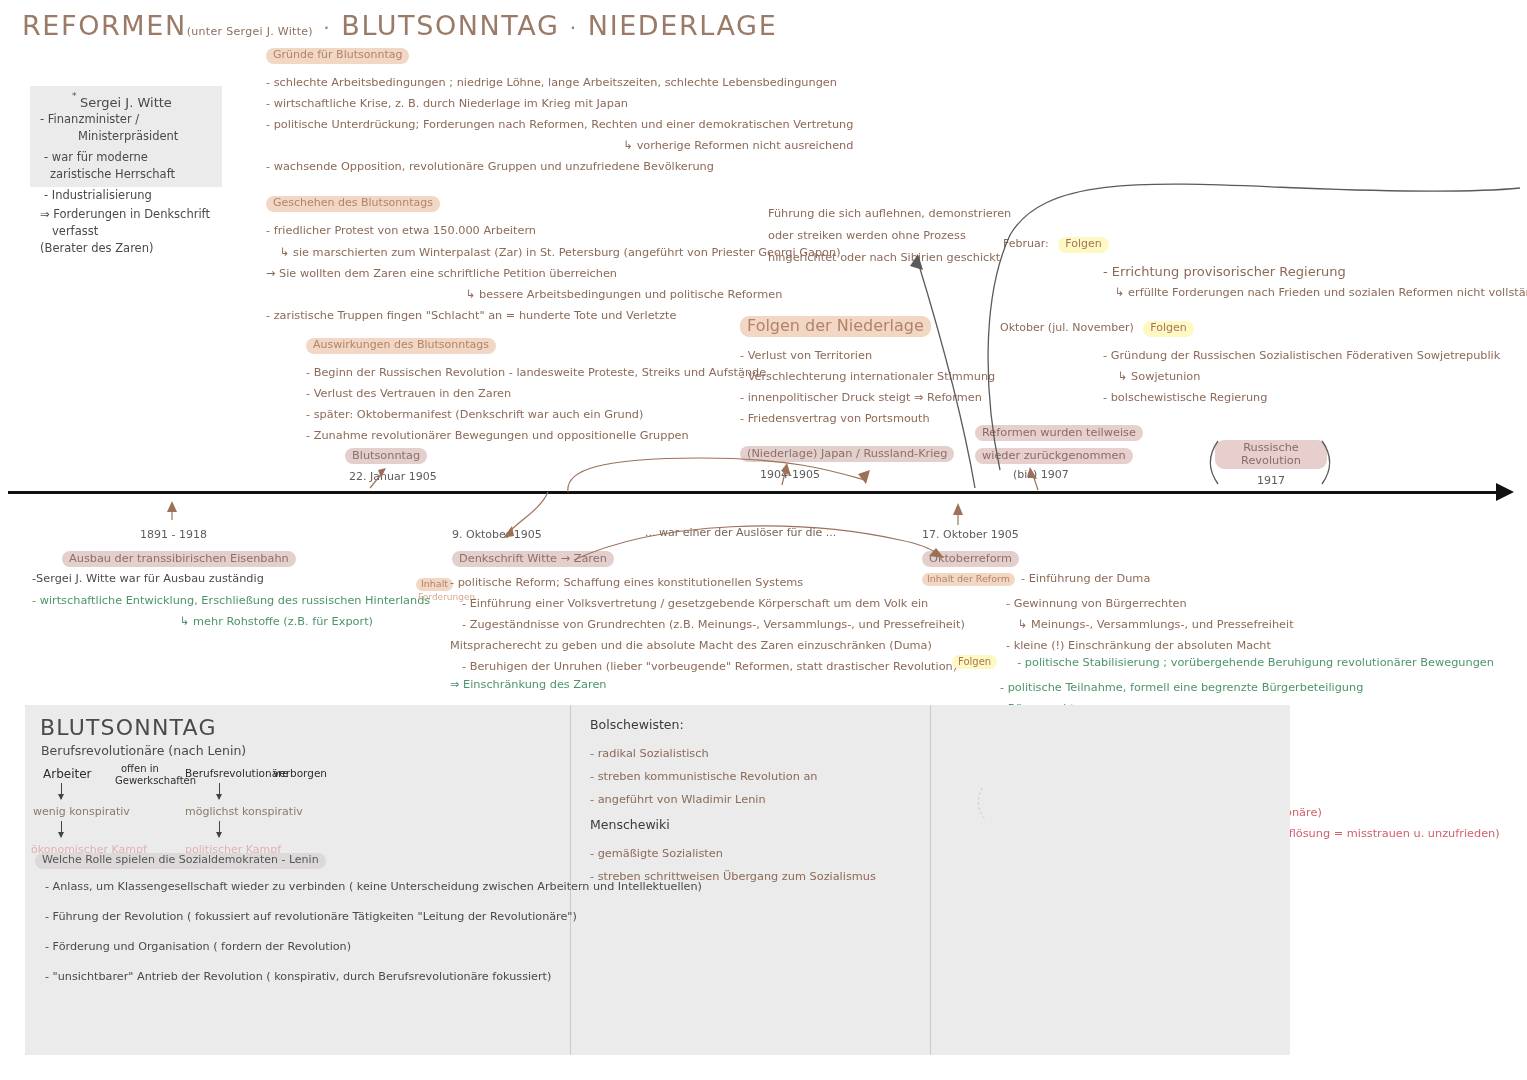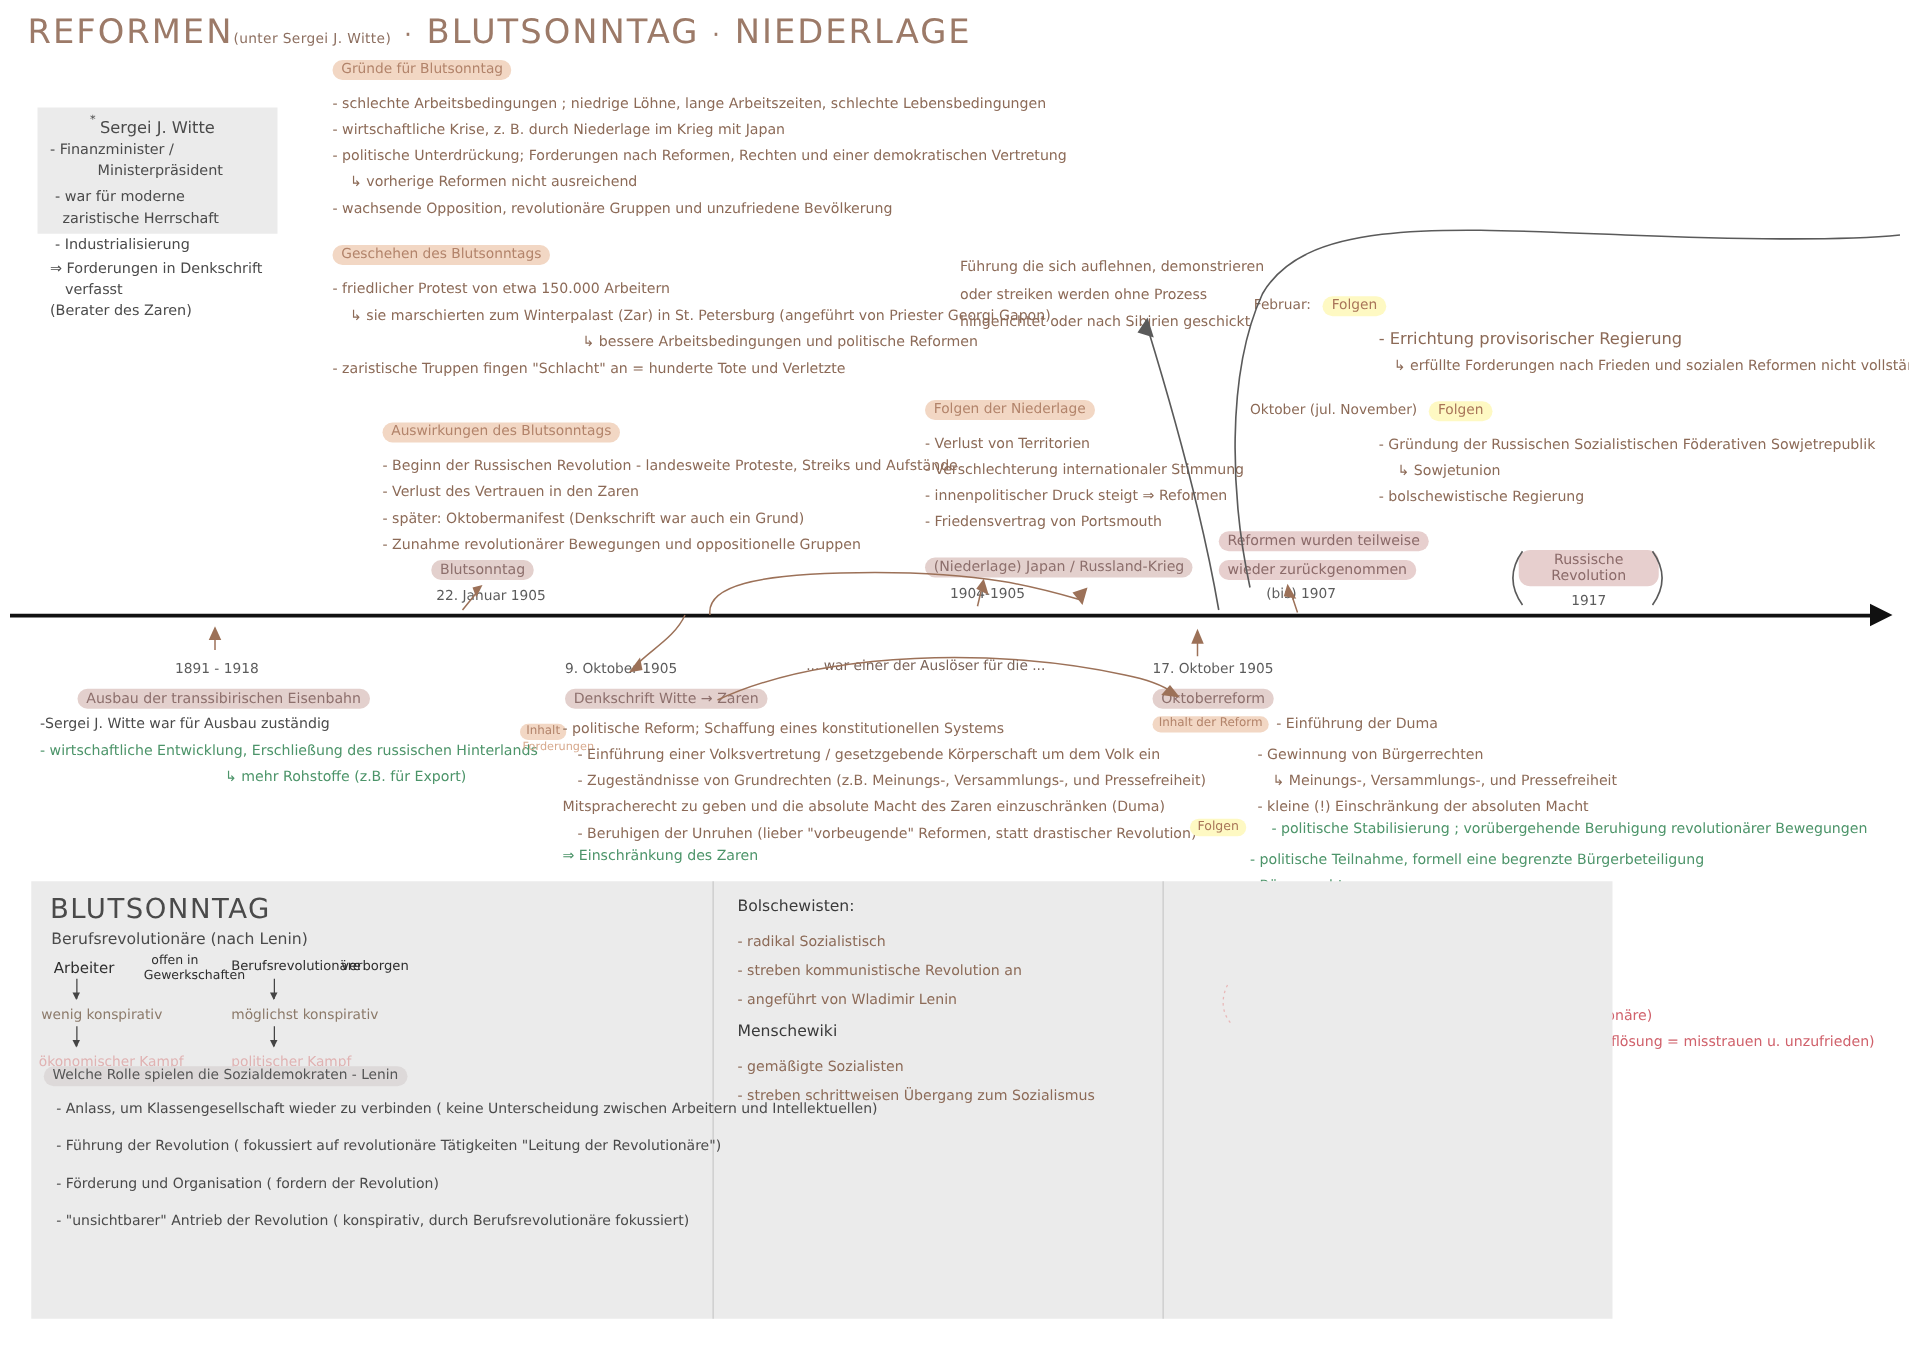--- a/index.html
+++ b/index.html
@@ -32,21 +32,21 @@
   #title .dot{font-size:20px;}
 
   
   #witte-box{left:30px;top:86px;width:172px;height:85px;background:#ebebeb;padding:8px 10px;box-sizing:content-box;}
   #witte-box .ln{font-size:11.5px;color:#4a4a4a;line-height:17px;white-space:nowrap;}
   #witte-box .hdr{font-size:13px;padding-left:22px;}
 
   
   .blk{font-size:11.3px;line-height:21px;color:#8c6a57;white-space:nowrap;}
   .blk.dark{color:#4a4a4a;}
-  .blk .ind1{padding-left:14px;}
+  .blk .ind1{padding-left:14px;text-align:right;}
   .blk .ind3{padding-left:200px;}
   .chiprow{margin-bottom:7px;}
 
   
   #timeline{left:8px;top:490px;width:1510px;height:4px;}
   #tl-line{position:absolute;left:0;top:1px;width:1496px;height:3px;background:#111;}
   #tl-head{position:absolute;left:1488px;top:-7px;width:0;height:0;
     border-top:9px solid transparent;border-bottom:9px solid transparent;border-left:18px solid #111;}
 
   
@@ -98,40 +98,41 @@
   <div class="el-line">- wirtschaftliche Krise, z. B. durch Niederlage im Krieg mit Japan</div>
   <div class="el-line">- politische Unterdrückung; Forderungen nach Reformen, Rechten und einer demokratischen Vertretung</div>
   <div class="el-line ind1">↳ vorherige Reformen nicht ausreichend</div>
   <div class="el-line">- wachsende Opposition, revolutionäre Gruppen und unzufriedene Bevölkerung</div>
 </div>
 
 <div class="abs blk" style="left:266px;top:192px;">
   <div class="chiprow"><span class="hl hl-peach" style="font-size:11px;">Geschehen des Blutsonntags</span></div>
   <div class="el-line">- friedlicher Protest von etwa 150.000 Arbeitern</div>
   <div class="el-line ind1" style="margin-top:1px;">↳ sie marschierten zum Winterpalast (Zar) in St. Petersburg (angeführt von Priester Georgi Gapon)</div>
+  <div class="el-line">→ Sie wollten dem Zaren eine schriftliche Petition überreichen</div>
   <div class="el-line ind3">↳ bessere Arbeitsbedingungen und politische Reformen</div>
   <div class="el-line">- zaristische Truppen fingen "Schlacht" an = hunderte Tote und Verletzte</div>
 </div>
 
 <div class="abs blk" style="left:266px;top:334px;margin-left:40px;">
   <div class="chiprow"><span class="hl hl-peach" style="font-size:11px;">Auswirkungen des Blutsonntags</span></div>
   <div class="el-line">- Beginn der Russischen Revolution - landesweite Proteste, Streiks und Aufstände</div>
   <div class="el-line">- Verlust des Vertrauen in den Zaren</div>
   <div class="el-line">- später: Oktobermanifest (Denkschrift war auch ein Grund)</div>
   <div class="el-line">- Zunahme revolutionärer Bewegungen und oppositionelle Gruppen</div>
 </div>
 
 <div class="abs blk" style="left:768px;top:203px;line-height:22px;">
   <div class="el-line">Führung die sich auflehnen, demonstrieren</div>
   <div class="el-line">oder streiken werden ohne Prozess</div>
   <div class="el-line">hingerichtet oder nach Sibirien geschickt</div>
 </div>
 
 <div class="abs blk" style="left:740px;top:316px;">
-  <div class="chiprow"><span class="hl hl-peach" style="font-size:11px;">Folgen der Niederlage</span></div>
+  <div class="chiprow"><span class="hl hl-peach" style="font-size:16px;">Folgen der Niederlage</span></div>
   <div class="el-line">- Verlust von Territorien</div>
   <div class="el-line">- Verschlechterung internationaler Stimmung</div>
   <div class="el-line">- innenpolitischer Druck steigt ⇒ Reformen</div>
   <div class="el-line">- Friedensvertrag von Portsmouth</div>
 </div>
 
 <div class="abs blk" style="left:1003px;top:233px;">
   <div class="chiprow">
     <span style="font-size:11px;color:#8c6a57;">Februar:</span>
     <span class="hl hl-peach-d" style="font-size:11px;margin-left:6px;">Folgen</span>

